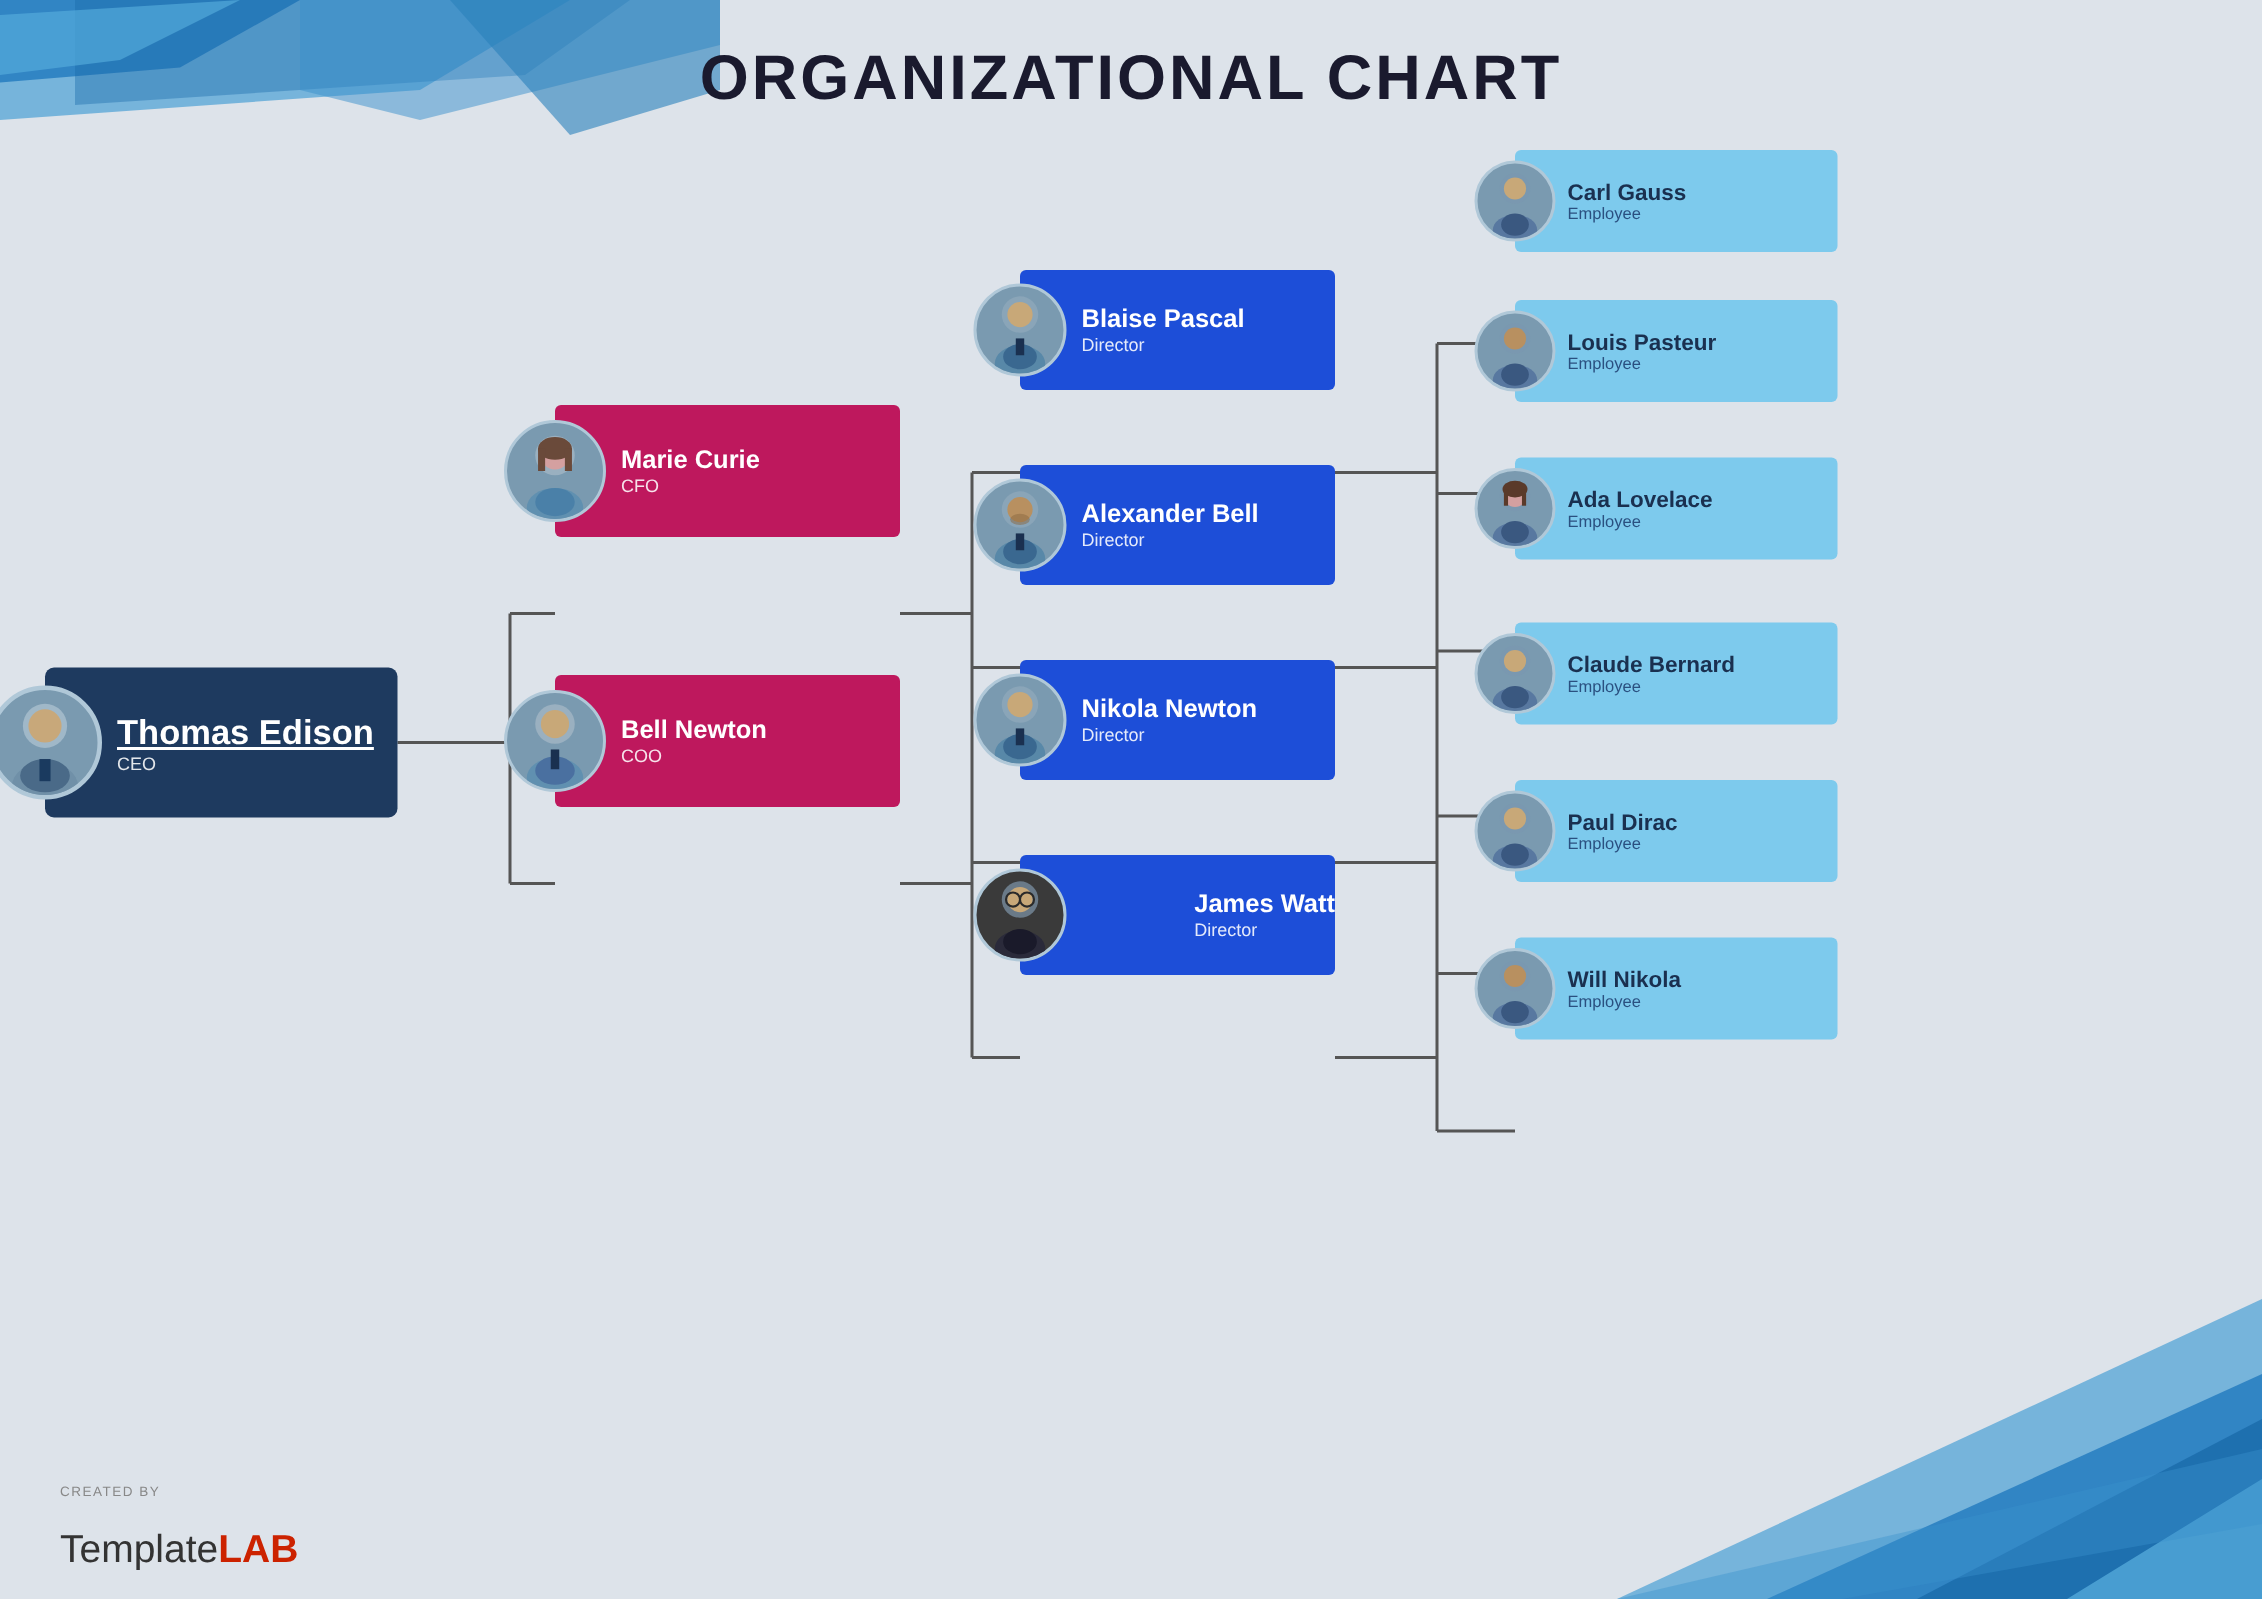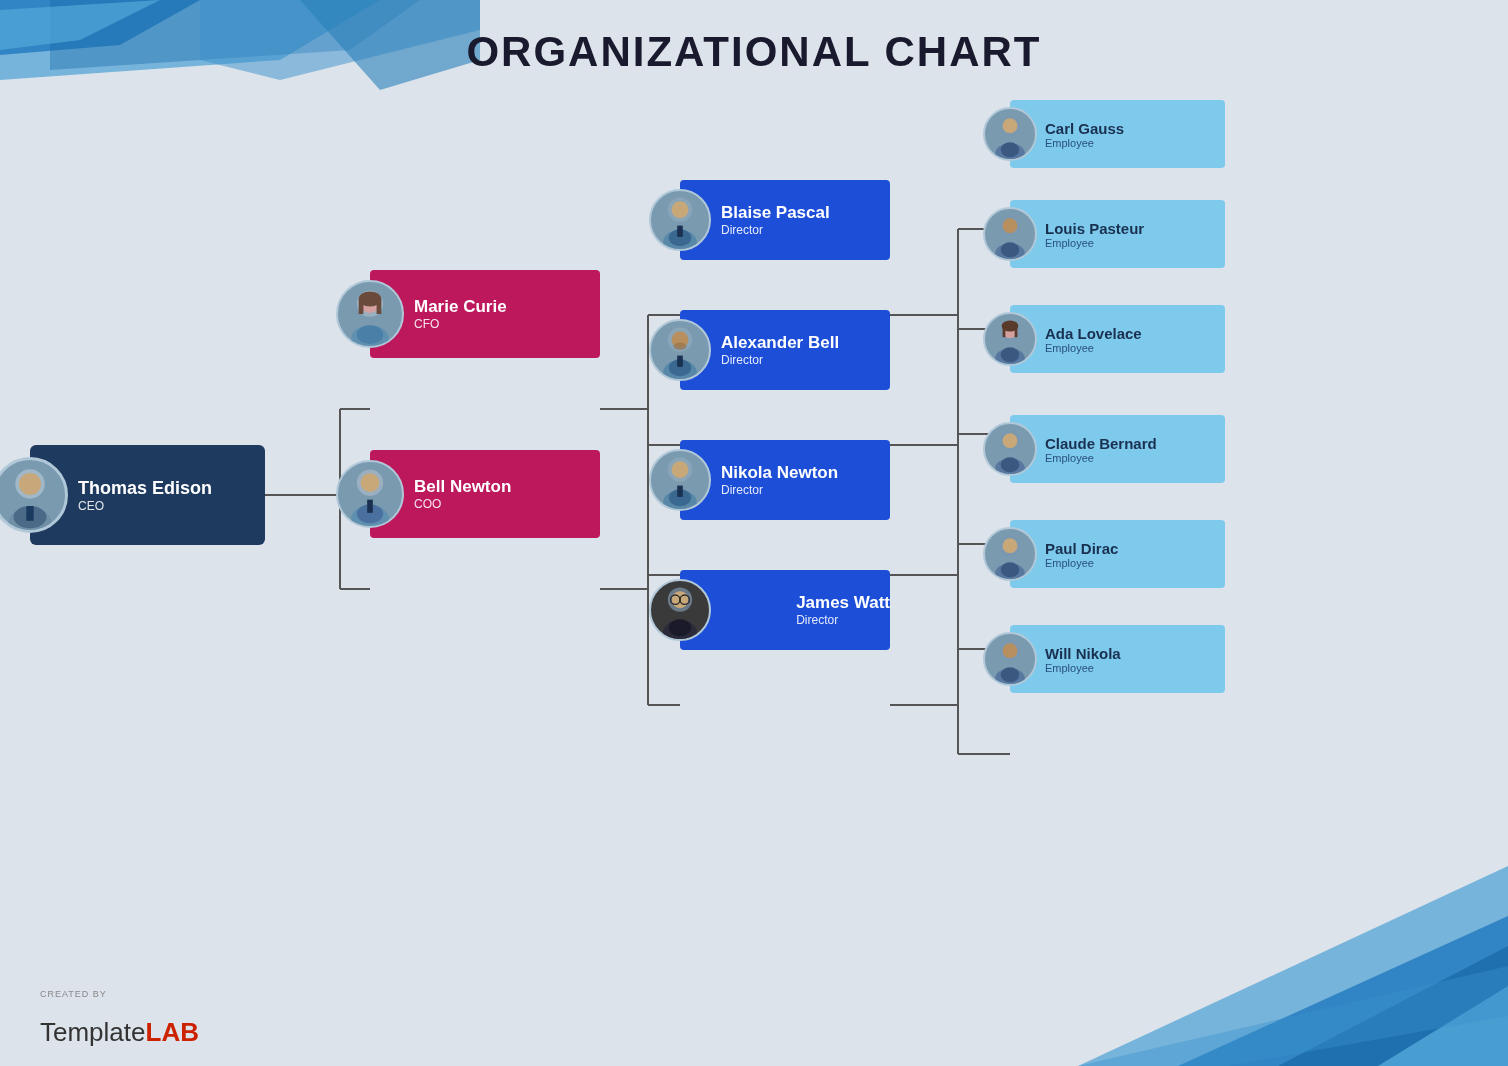--- a/index.html
+++ b/index.html
@@ -57,21 +57,21 @@
     .avatar-ceo { width: 76px; height: 76px; border-radius: 50%; background: #7a9ab0; margin-left: -38px; flex-shrink: 0; overflow: hidden; border: 3px solid #b0c8d8; }
     .avatar-mid { width: 68px; height: 68px; border-radius: 50%; background: #7a9ab0; margin-left: -34px; flex-shrink: 0; overflow: hidden; border: 2px solid #b0c8d8; }
     .avatar-dir { width: 62px; height: 62px; border-radius: 50%; background: #7a9ab0; margin-left: -31px; flex-shrink: 0; overflow: hidden; border: 2px solid #b0c8d8; }
     .avatar-emp { width: 54px; height: 54px; border-radius: 50%; background: #7a9ab0; margin-left: -27px; flex-shrink: 0; overflow: hidden; border: 2px solid #b0c8d8; }
 
     .txt { margin-left: 10px; }
     .txt .n { color: white; font-weight: 700; }
     .txt .r { color: rgba(255,255,255,0.88); font-size: 12px; }
     .txt-emp .n { color: #1a3050; font-weight: 700; font-size: 15px; }
     .txt-emp .r { color: #2a5080; font-size: 11px; }
-    .n-md { font-size: 18px; }
+    .n-md { font-size: 23px; text-decoration: underline; }
     .n-sm { font-size: 17px; }
   </style>
 </head>
 <body>
 
 <svg style="position:absolute;top:0;left:0;width:480px;height:190px;pointer-events:none;" viewBox="0 0 480 190">
   <polygon points="0,0 380,0 280,60 0,80" fill="#4a9fd4" opacity="0.7"></polygon>
   <polygon points="0,0 200,0 120,45 0,55" fill="#2a7fc1" opacity="0.9"></polygon>
   <polygon points="50,0 420,0 350,50 50,70" fill="#1a6aaa" opacity="0.4"></polygon>
   <polygon points="0,10 160,0 80,40 0,50" fill="#5ab0e0" opacity="0.6"></polygon>

